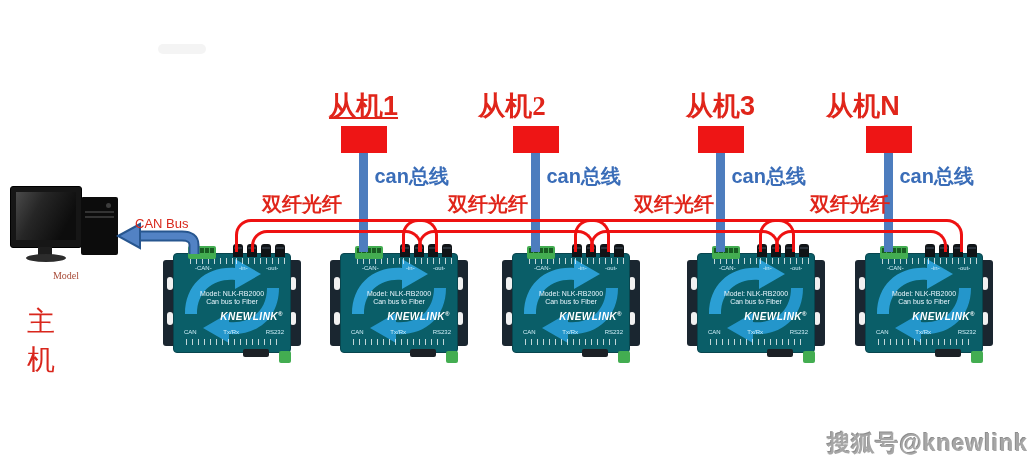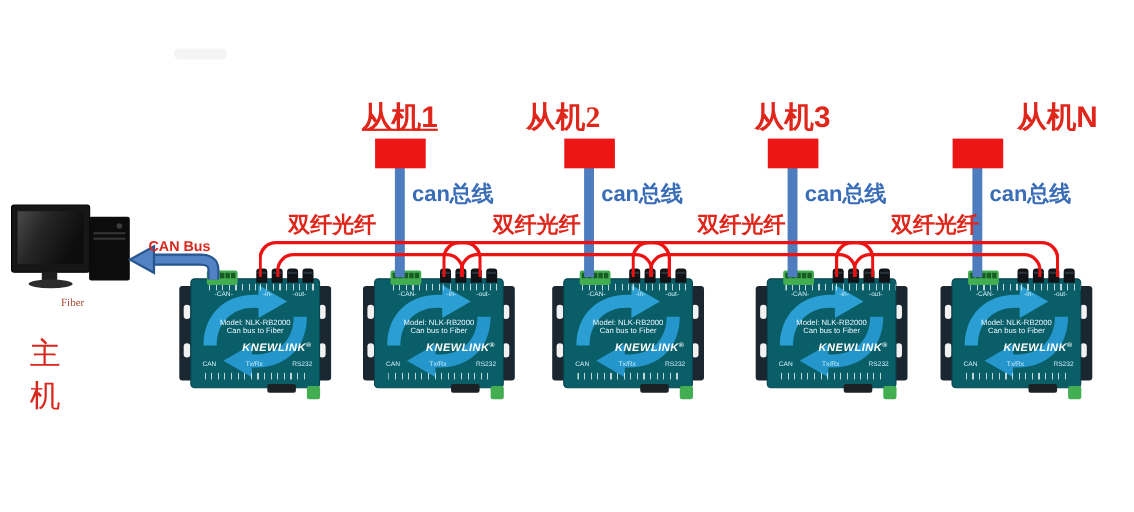--- a/index.html
+++ b/index.html
@@ -17,21 +17,21 @@
   .stand-base{position:absolute;left:26px;top:254px;width:40px;height:8px;background:#2c2c2c;border-radius:50%;}
   .tower{position:absolute;left:81px;top:197px;width:37px;height:58px;background:#0c0c0c;border-radius:2px;}
   .tower-line{position:absolute;left:4px;right:4px;height:2px;background:#333;}
   .tl1{top:14px;}.tl2{top:19px;}
   .tower-btn{position:absolute;right:7px;top:6px;width:5px;height:5px;border-radius:50%;background:#3d3d3d;}
   .host-caption{position:absolute;left:36px;top:270px;width:60px;text-align:center;
                 font-family:"Liberation Serif",serif;font-size:10px;color:#a84b38;}
   .host-title{position:absolute;left:27px;top:303px;font-size:28px;font-weight:400;color:#d9261c;letter-spacing:2px;}
   
   .arrow-svg{position:absolute;left:116px;top:212px;z-index:5;}
-  .canbus-text{position:absolute;left:135px;top:216px;font-size:13px;font-weight:700;color:#d8281c;z-index:6;}
+  .canbus-text{position:absolute;left:135px;top:216px;font-size:13px;font-weight:400;color:#d8281c;z-index:6;}
   
   .device{position:absolute;top:253px;width:138px;height:100px;z-index:2;}
   .flange{position:absolute;top:7px;bottom:7px;width:15px;background:#1a2630;border-radius:3px;}
   .flange.left{left:0;}.flange.right{right:0;}
   .slot{position:absolute;left:4px;width:6px;height:13px;background:#f1f1f1;border-radius:3px;}
   .slot.s1{top:20%;}.slot.s2{top:60%;}
   .dev-body{position:absolute;left:10px;right:10px;top:0;bottom:0;background:#0a5e68;
             border:1px solid #08454e;border-radius:4px;overflow:hidden;}
   .swirl{position:absolute;left:5px;top:4px;}
   .ticks{position:absolute;height:6px;
@@ -80,21 +80,21 @@
     <div class="monitor">
       <div class="screen"></div>
     </div>
     <div class="stand-neck"></div>
     <div class="stand-base"></div>
     <div class="tower">
       <div class="tower-line tl1"></div>
       <div class="tower-line tl2"></div>
       <div class="tower-btn"></div>
     </div>
-    <div class="host-caption">Fiber</div>
+    <div class="host-caption">Model</div>
     <div class="host-title">主机</div>
   </div>
 
   <svg class="arrow-svg" width="92" height="46">
     <path d="M22,24 H66 Q78,24 78,33 V42" fill="none" stroke="#27568f" stroke-width="11"></path>
     <path d="M22,24 H66 Q78,24 78,33 V42" fill="none" stroke="#5282c4" stroke-width="7"></path>
     <polygon points="2,24 24,12 24,36" fill="#5282c4" stroke="#27568f" stroke-width="2"></polygon>
   </svg>
   <div class="canbus-text">CAN Bus</div>
 
@@ -337,31 +337,32 @@
       <div class="can-line" style="left: 531px;"></div>
       <div class="slave-box" style="left: 512.5px;"></div>
       <div class="slave-name" style="left: 447px; font-family: Liberation Serif, serif;">从机2</div>
       <div class="canbus-label" style="left: 546.5px;">can总线</div>
       <div class="can-line" style="left: 716px;"></div>
       <div class="slave-box" style="left: 697.5px;"></div>
       <div class="slave-name" style="left: 655.5px;">从机3</div>
       <div class="canbus-label" style="left: 731.5px;">can总线</div>
       <div class="can-line" style="left: 884px;"></div>
       <div class="slave-box" style="left: 865.5px;"></div>
-      <div class="slave-name" style="left: 868px; text-align: right;">从机N</div>
+      <div class="slave-name" style="left: 798px;">从机N</div>
       <div class="canbus-label" style="left: 899.5px;">can总线</div>
     </div>
   <div id="fibers">
       <div class="fiber-arc" style="left: 235px; width: 203px; top: 219px; height: 33px;"></div>
       <div class="fiber-arc" style="left: 251px; width: 171px; top: 230px; height: 22px;"></div>
       <div class="fiber-label" style="left: 262px;">双纤光纤</div>
       <div class="fiber-arc" style="left: 402px; width: 208px; top: 219px; height: 33px;"></div>
       <div class="fiber-arc" style="left: 418px; width: 176px; top: 230px; height: 22px;"></div>
       <div class="fiber-label" style="left: 448px;">双纤光纤</div>
       <div class="fiber-arc" style="left: 574px; width: 221px; top: 219px; height: 33px;"></div>
       <div class="fiber-arc" style="left: 590px; width: 189px; top: 230px; height: 22px;"></div>
       <div class="fiber-label" style="left: 634px;">双纤光纤</div>
       <div class="fiber-arc" style="left: 759px; width: 204px; top: 219px; height: 33px;"></div>
       <div class="fiber-arc" style="left: 775px; width: 172px; top: 230px; height: 22px;"></div>
       <div class="fiber-label" style="left: 810px;">双纤光纤</div>
     </div>
 
+  <div class="watermark">搜狐号@knewlink</div>
 </div>
 
 </body></html>

